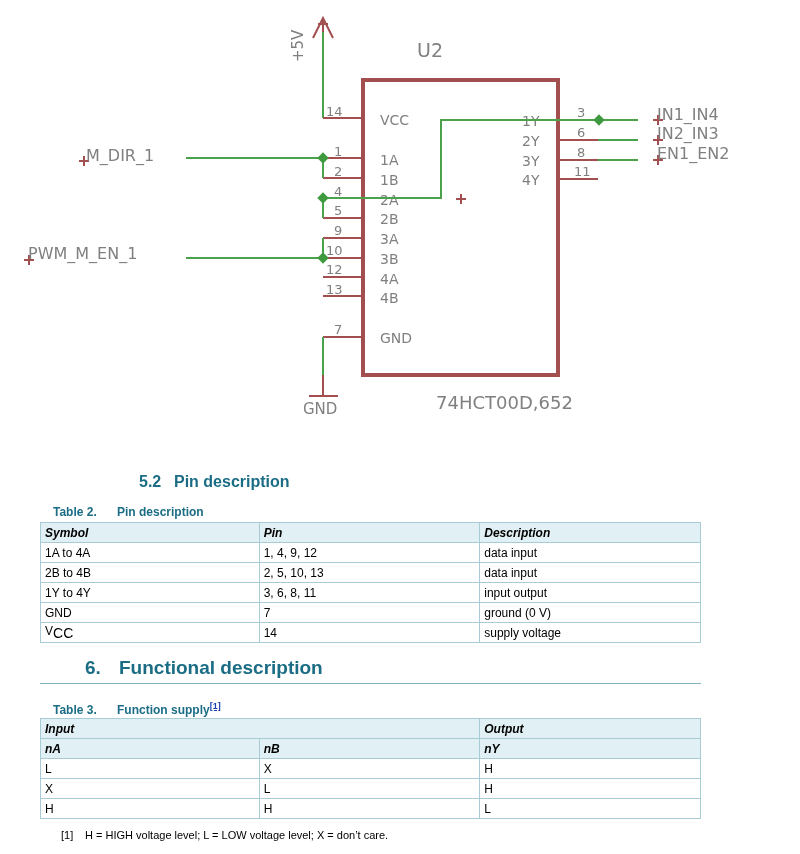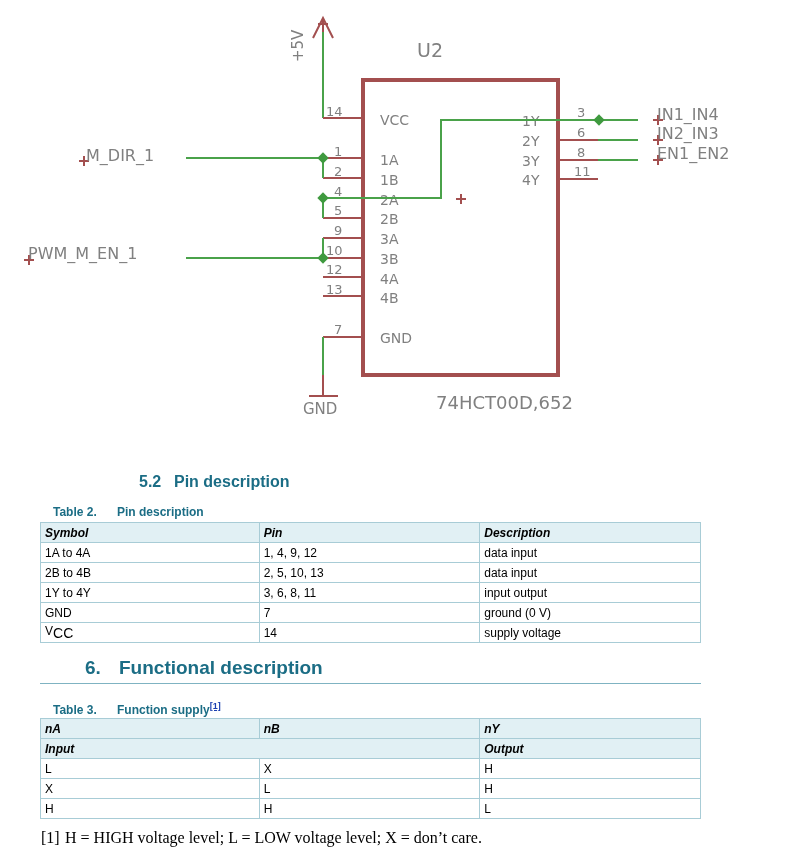--- a/index.html
+++ b/index.html
@@ -12,21 +12,21 @@
   .junction { fill: #3f9a3f; }
 
   .h2 { position: absolute; color: #1b6d85; font-weight: bold; font-family: "Liberation Sans", sans-serif; }
   .tcap { position: absolute; color: #1b6d85; font-weight: bold; font-size: 12px; font-family: "Liberation Sans", sans-serif; margin-left: 12px; }
   .tcap .num { display: inline-block; width: 64px; }
   .tcap sup a { color: #1b3fb0; text-decoration: underline; font-size: 9px; }
   table.dt { position: absolute; border-collapse: collapse; font-size: 12px; color: #000; font-family: "Liberation Sans", sans-serif; }
   table.dt td, table.dt th { border: 1px solid #a8ccd6; padding: 0 4px; height: 19px; text-align: left; vertical-align: middle; }
   table.dt th { background: #e1f0f4; font-weight: bold; font-style: italic; }
   .rule { position: absolute; height: 1px; background: #7fb3c2; }
-  .footnote { position: absolute; font-size: 16px; color: #000; font-family: Liberation Serif, serif; }
+  .footnote { position: absolute; font-size: 11px; color: #000; font-family: Liberation Sans, sans-serif; margin-left: 20px; }
   .footnote .fn-num { display: inline-block; width: 24px; }
   sub { font-size: 14px; }
 </style>
 </head>
 <body>
 
 <svg id="schematic" viewBox="0 0 800 440">
 
   <g>
     <line class="pin" x1="323" y1="18" x2="323" y2="32"></line>
@@ -200,29 +200,29 @@
   <span class="num">Table 3.</span><span>Function supply</span><sup><a href="#">[1]</a></sup>
 </div>
 <table class="dt" style="left:40px; top:718px; width:661px;">
   <colgroup>
       <col style="width:219px">
       <col style="width:221px">
       <col style="width:221px">
     </colgroup>
   <tbody>
       <tr>
+    <th colspan="2">Input</th>
+    <th>Output</th>
+  </tr>
+  <tr>
     <th>nA</th>
     <th>nB</th>
     <th>nY</th>
   </tr>
   <tr>
-    <th colspan="2">Input</th>
-    <th>Output</th>
-  </tr>
-  <tr>
     <td>L</td>
     <td>X</td>
     <td>H</td>
   </tr>
   <tr>
     <td>X</td>
     <td>L</td>
     <td>H</td>
   </tr>
   <tr>

